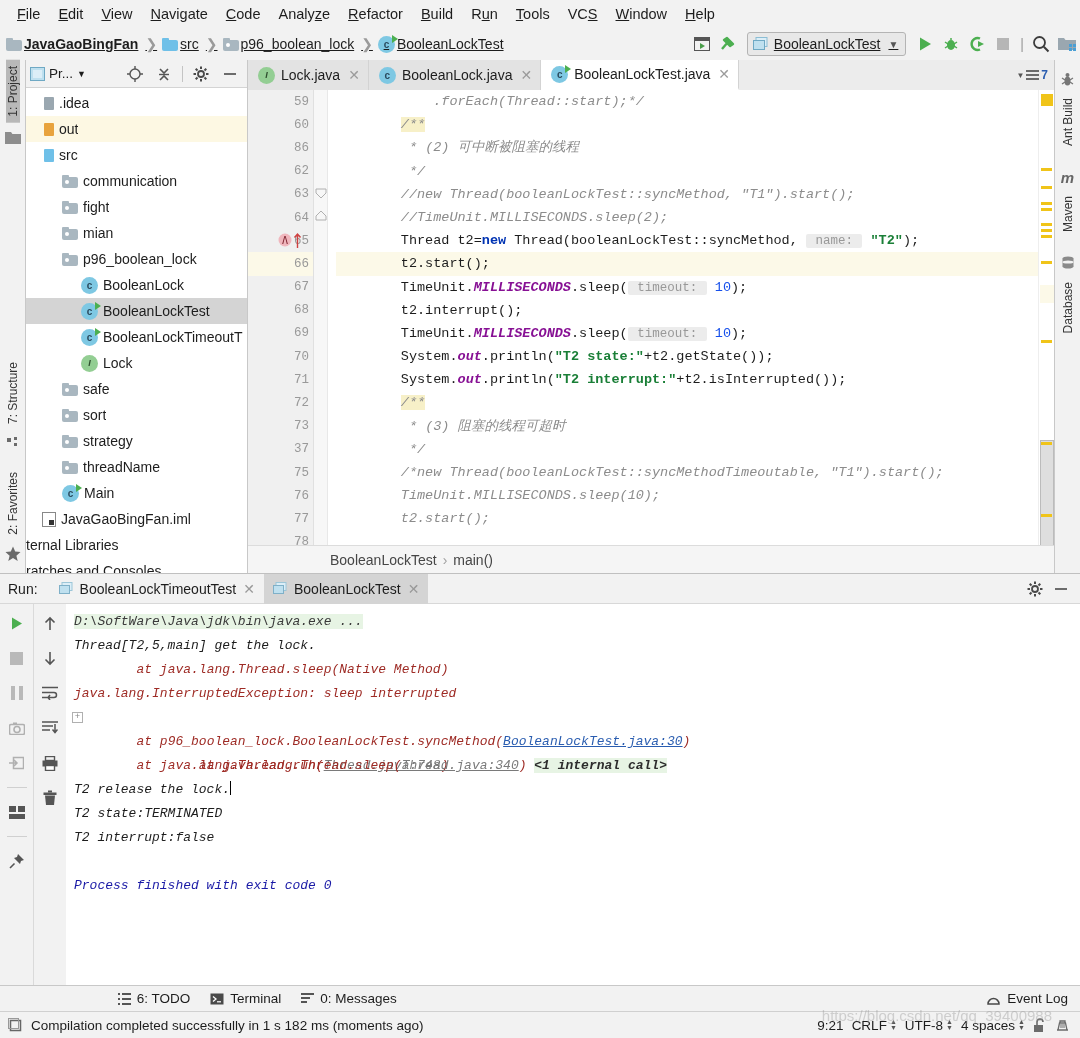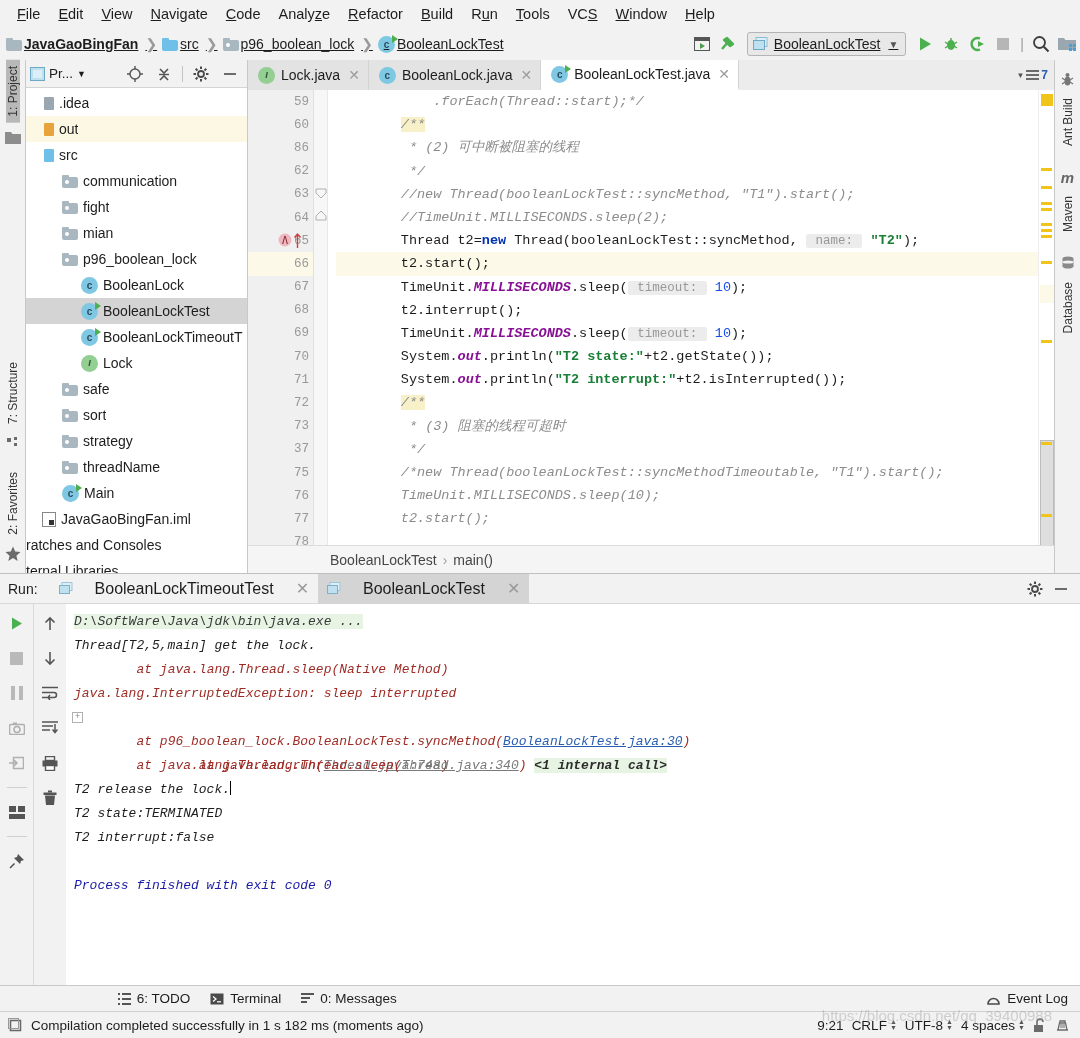--- a/index.html
+++ b/index.html
@@ -171,22 +171,22 @@
   .breadcrumbs .sep2 { color: #a0a0a0; }
 
   
   .runwin { flex: 0 0 412px; display: flex; flex-direction: column; background: #fff; border-top: 1px solid #c0c0c0; min-height: 0; }
   .run-head {
     height: 30px; flex: 0 0 30px; background: #f2f2f2; display: flex; align-items: center;
     gap: 0; padding-left: 8px; border-bottom: 1px solid #d8d8d8;
   }
   .run-head .lbl { font-size: 14px; margin-right: 12px; }
   .rtab {
-    display: flex; align-items: center; gap: 22px; padding: 0 9px; height: 30px;
-    font-size: 16px; white-space: nowrap;
+    display: flex; align-items: center; gap: 7px; padding: 0 9px; height: 30px;
+    font-size: 14px; white-space: nowrap;
   }
   .rtab.active { background: #d4d4d4; }
   .rtab .x { color: #999; }
   .run-head .spacer { flex: 1 1 auto; }
 
   .run-body { flex: 1 1 auto; display: flex; min-height: 0; font-style: italic; }
   .run-tools { width: 66px; flex: 0 0 66px; background: #f2f2f2; display: flex; }
   .run-tools .col { width: 33px; display: flex; flex-direction: column; align-items: center; padding-top: 6px; gap: 9px; }
   .run-tools .col.second { border-left: 1px solid #dadada; }
   .run-tools .hdiv { width: 20px; height: 1px; background: #d0d0d0; margin: 2px 0; }
@@ -532,25 +532,25 @@
           <span class="ic-class ic-run">c</span>
           <span class="lbl">Main</span>
         </div>
 
         <div class="node" style="padding-left:16px">
           <span class="ic-file"></span>
           <span class="lbl">JavaGaoBingFan.iml</span>
         </div>
 
         <div class="node" style="padding-left:0px">
+          <span class="lbl">ternal Libraries</span>
+        </div>
+
+        <div class="node" style="padding-left:0px">
           <span class="lbl">ratches and Consoles</span>
-        </div>
-
-        <div class="node" style="padding-left:0px">
-          <span class="lbl">ternal Libraries</span>
         </div>
       </div>
     </div>
 
     <div class="editor-col">
 
       <div class="tabbar">
         <div class="etab">
           <span class="ic-iface">I</span>
           <span>Lock.java</span>

